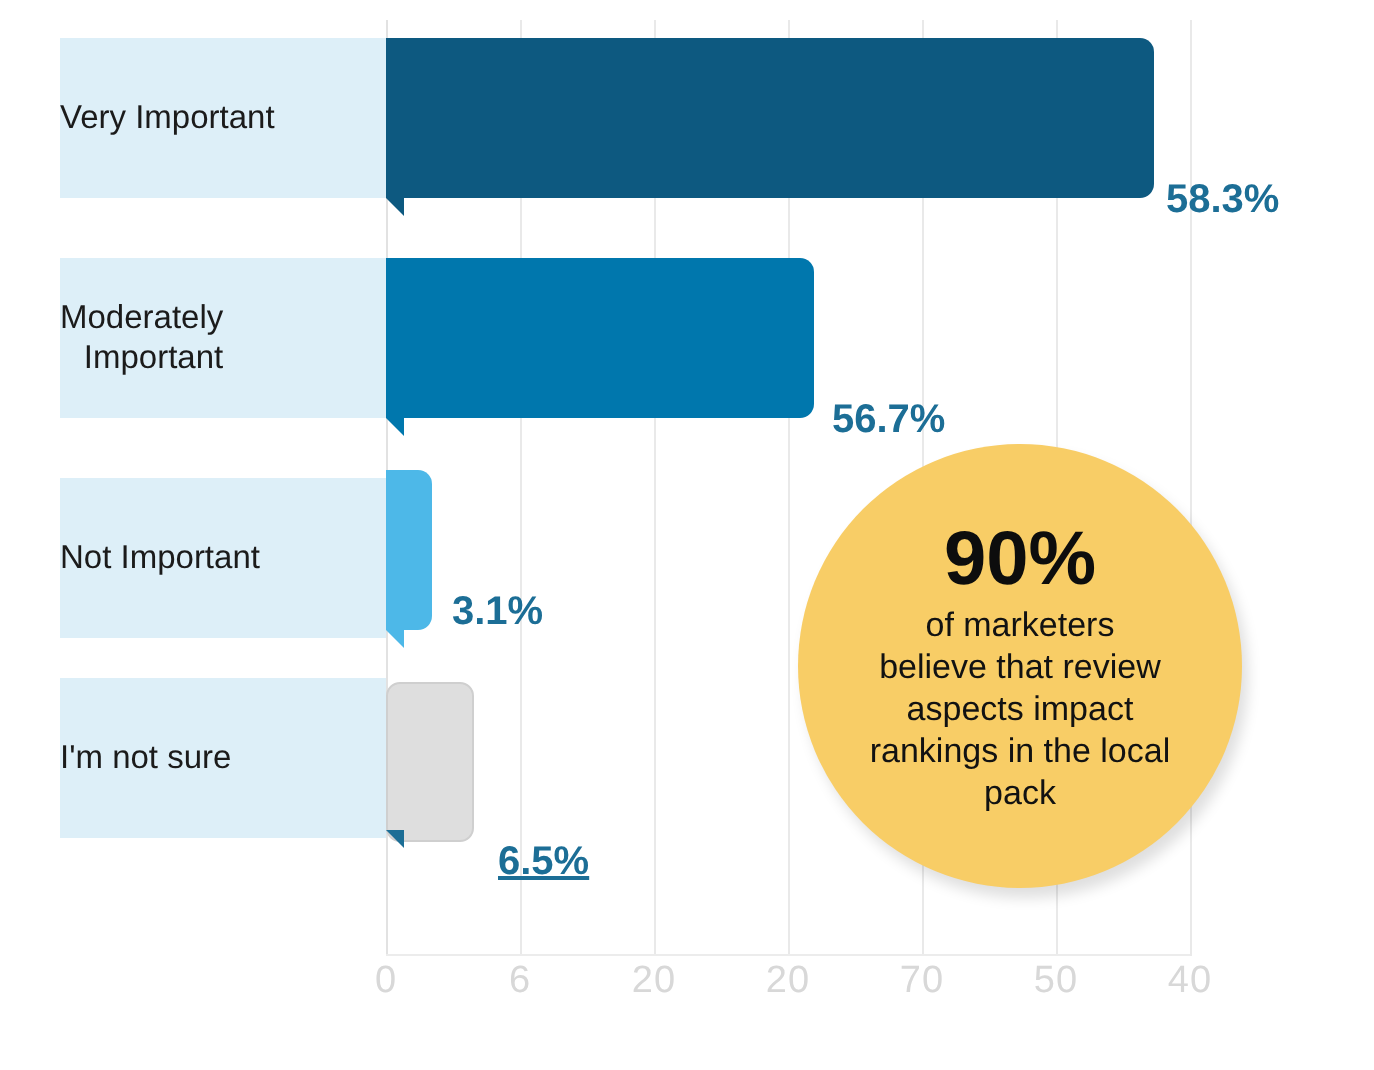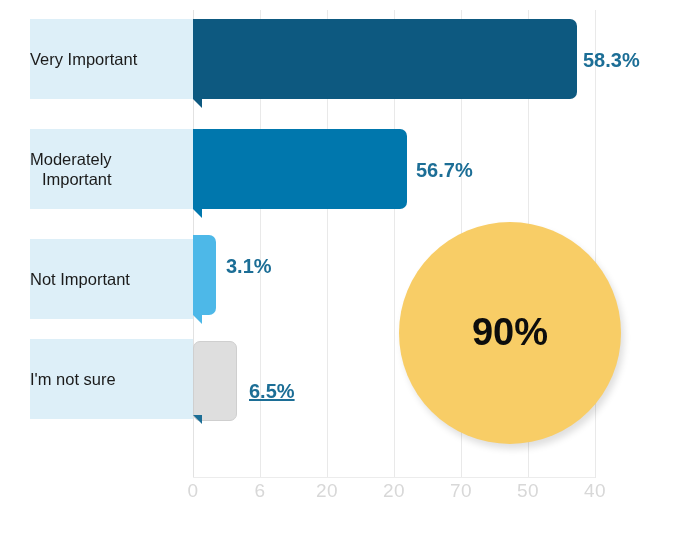--- a/index.html
+++ b/index.html
@@ -107,20 +107,21 @@
     border-top: 9px solid #0d5980;
   }
 
   .value-label {
     position: absolute;
     font-size: 20px;
     font-weight: bold;
     color: #1c6e96;
     font-family: "Liberation Sans", sans-serif;
     white-space: nowrap;
+    margin-top: 40px;
   }
 
   
   #callout {
     position: absolute;
     left: 399px;
     top: 222px;
     width: 222px;
     height: 222px;
     border-radius: 50%;
@@ -209,15 +210,20 @@
     <span class="tick-label" style="left:327px">20</span>
     <span class="tick-label" style="left:394px">20</span>
     <span class="tick-label" style="left:461px">70</span>
     <span class="tick-label" style="left:528px">50</span>
     <span class="tick-label" style="left:595px">40</span>
 
   </div>
 
   <div id="callout">
     <div class="big">90%</div>
+    <div class="sub">of marketers
+believe that review
+aspects impact
+rankings in the local
+pack</div>
   </div>
 
 </div>
 
 </body></html>

